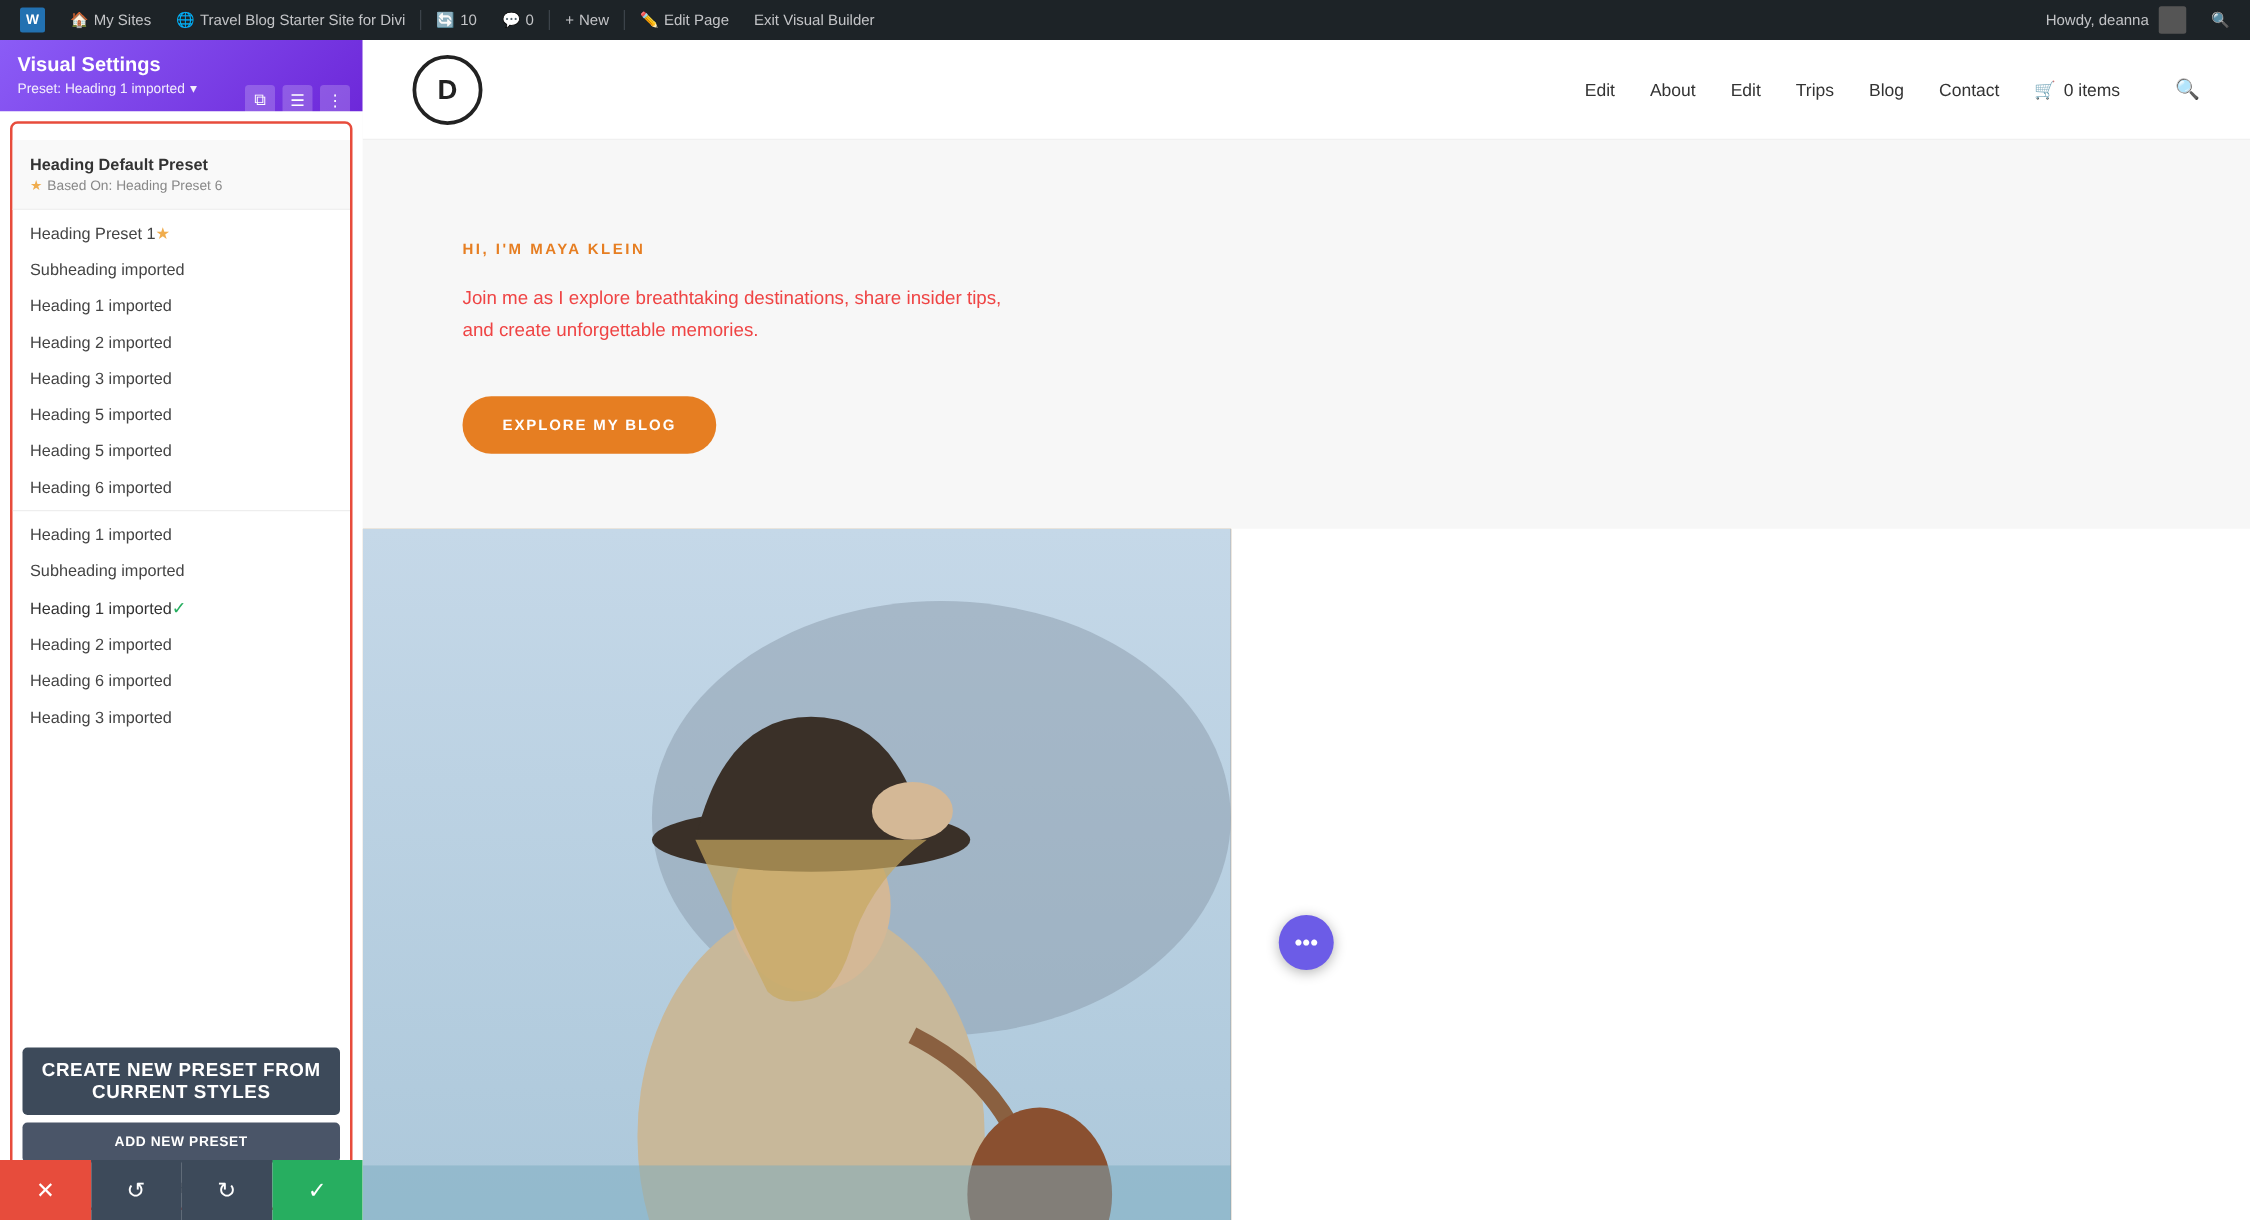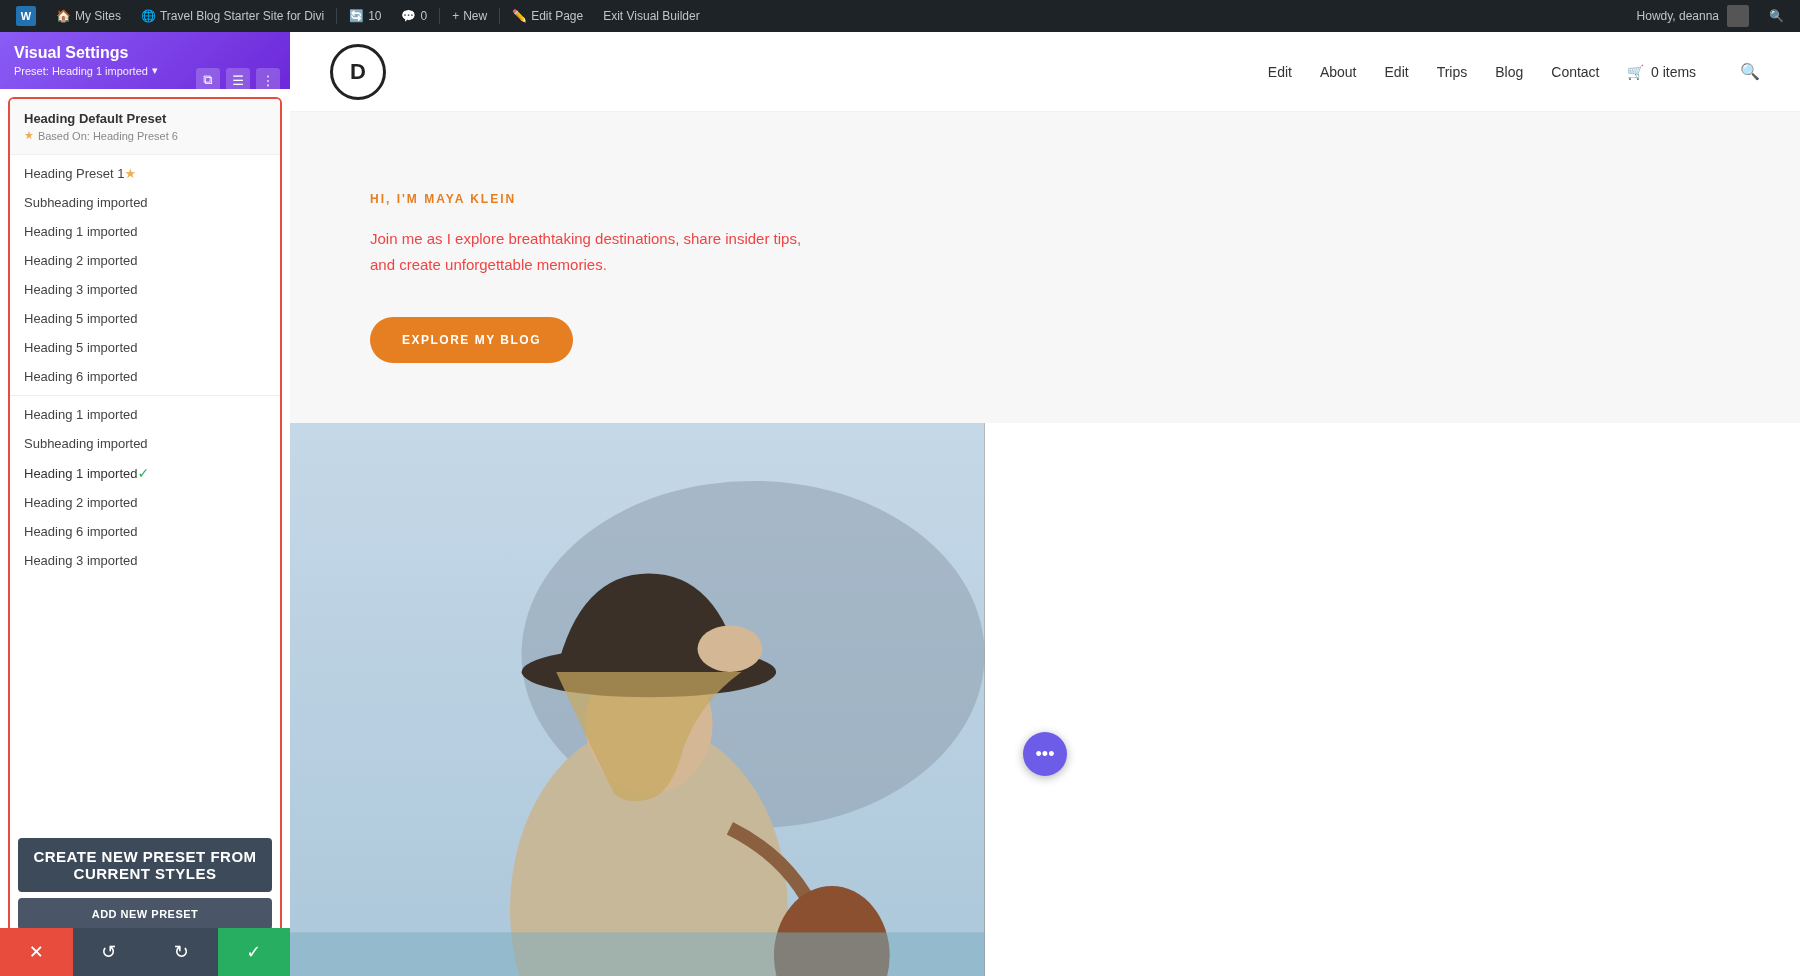--- a/index.html
+++ b/index.html
@@ -53,20 +53,21 @@
     .preset-dropdown-area {
       border: 2px solid #e74c3c; border-radius: 6px; margin: 8px;
       background: #fff; flex: 1; display: flex; flex-direction: column;
       overflow: hidden;
     }
 
     
     .default-preset-item {
       padding: 12px 14px; border-bottom: 1px solid #f0f0f0;
       background: #f9f9f9;
+      margin-top: 13px;
     }
     .default-preset-name { font-size: 13px; font-weight: 600; color: #333; }
     .default-preset-based { font-size: 11px; color: #888; display: flex; align-items: center; gap: 4px; margin-top: 3px; }
     .star-icon { color: #f0ad4e; }
 
     
     .presets-list { flex: 1; overflow-y: auto; padding: 4px 0; }
     .preset-item {
       display: flex; align-items: center; justify-content: flex-start;
       padding: 7px 14px; cursor: pointer; font-size: 13px; color: #444;

